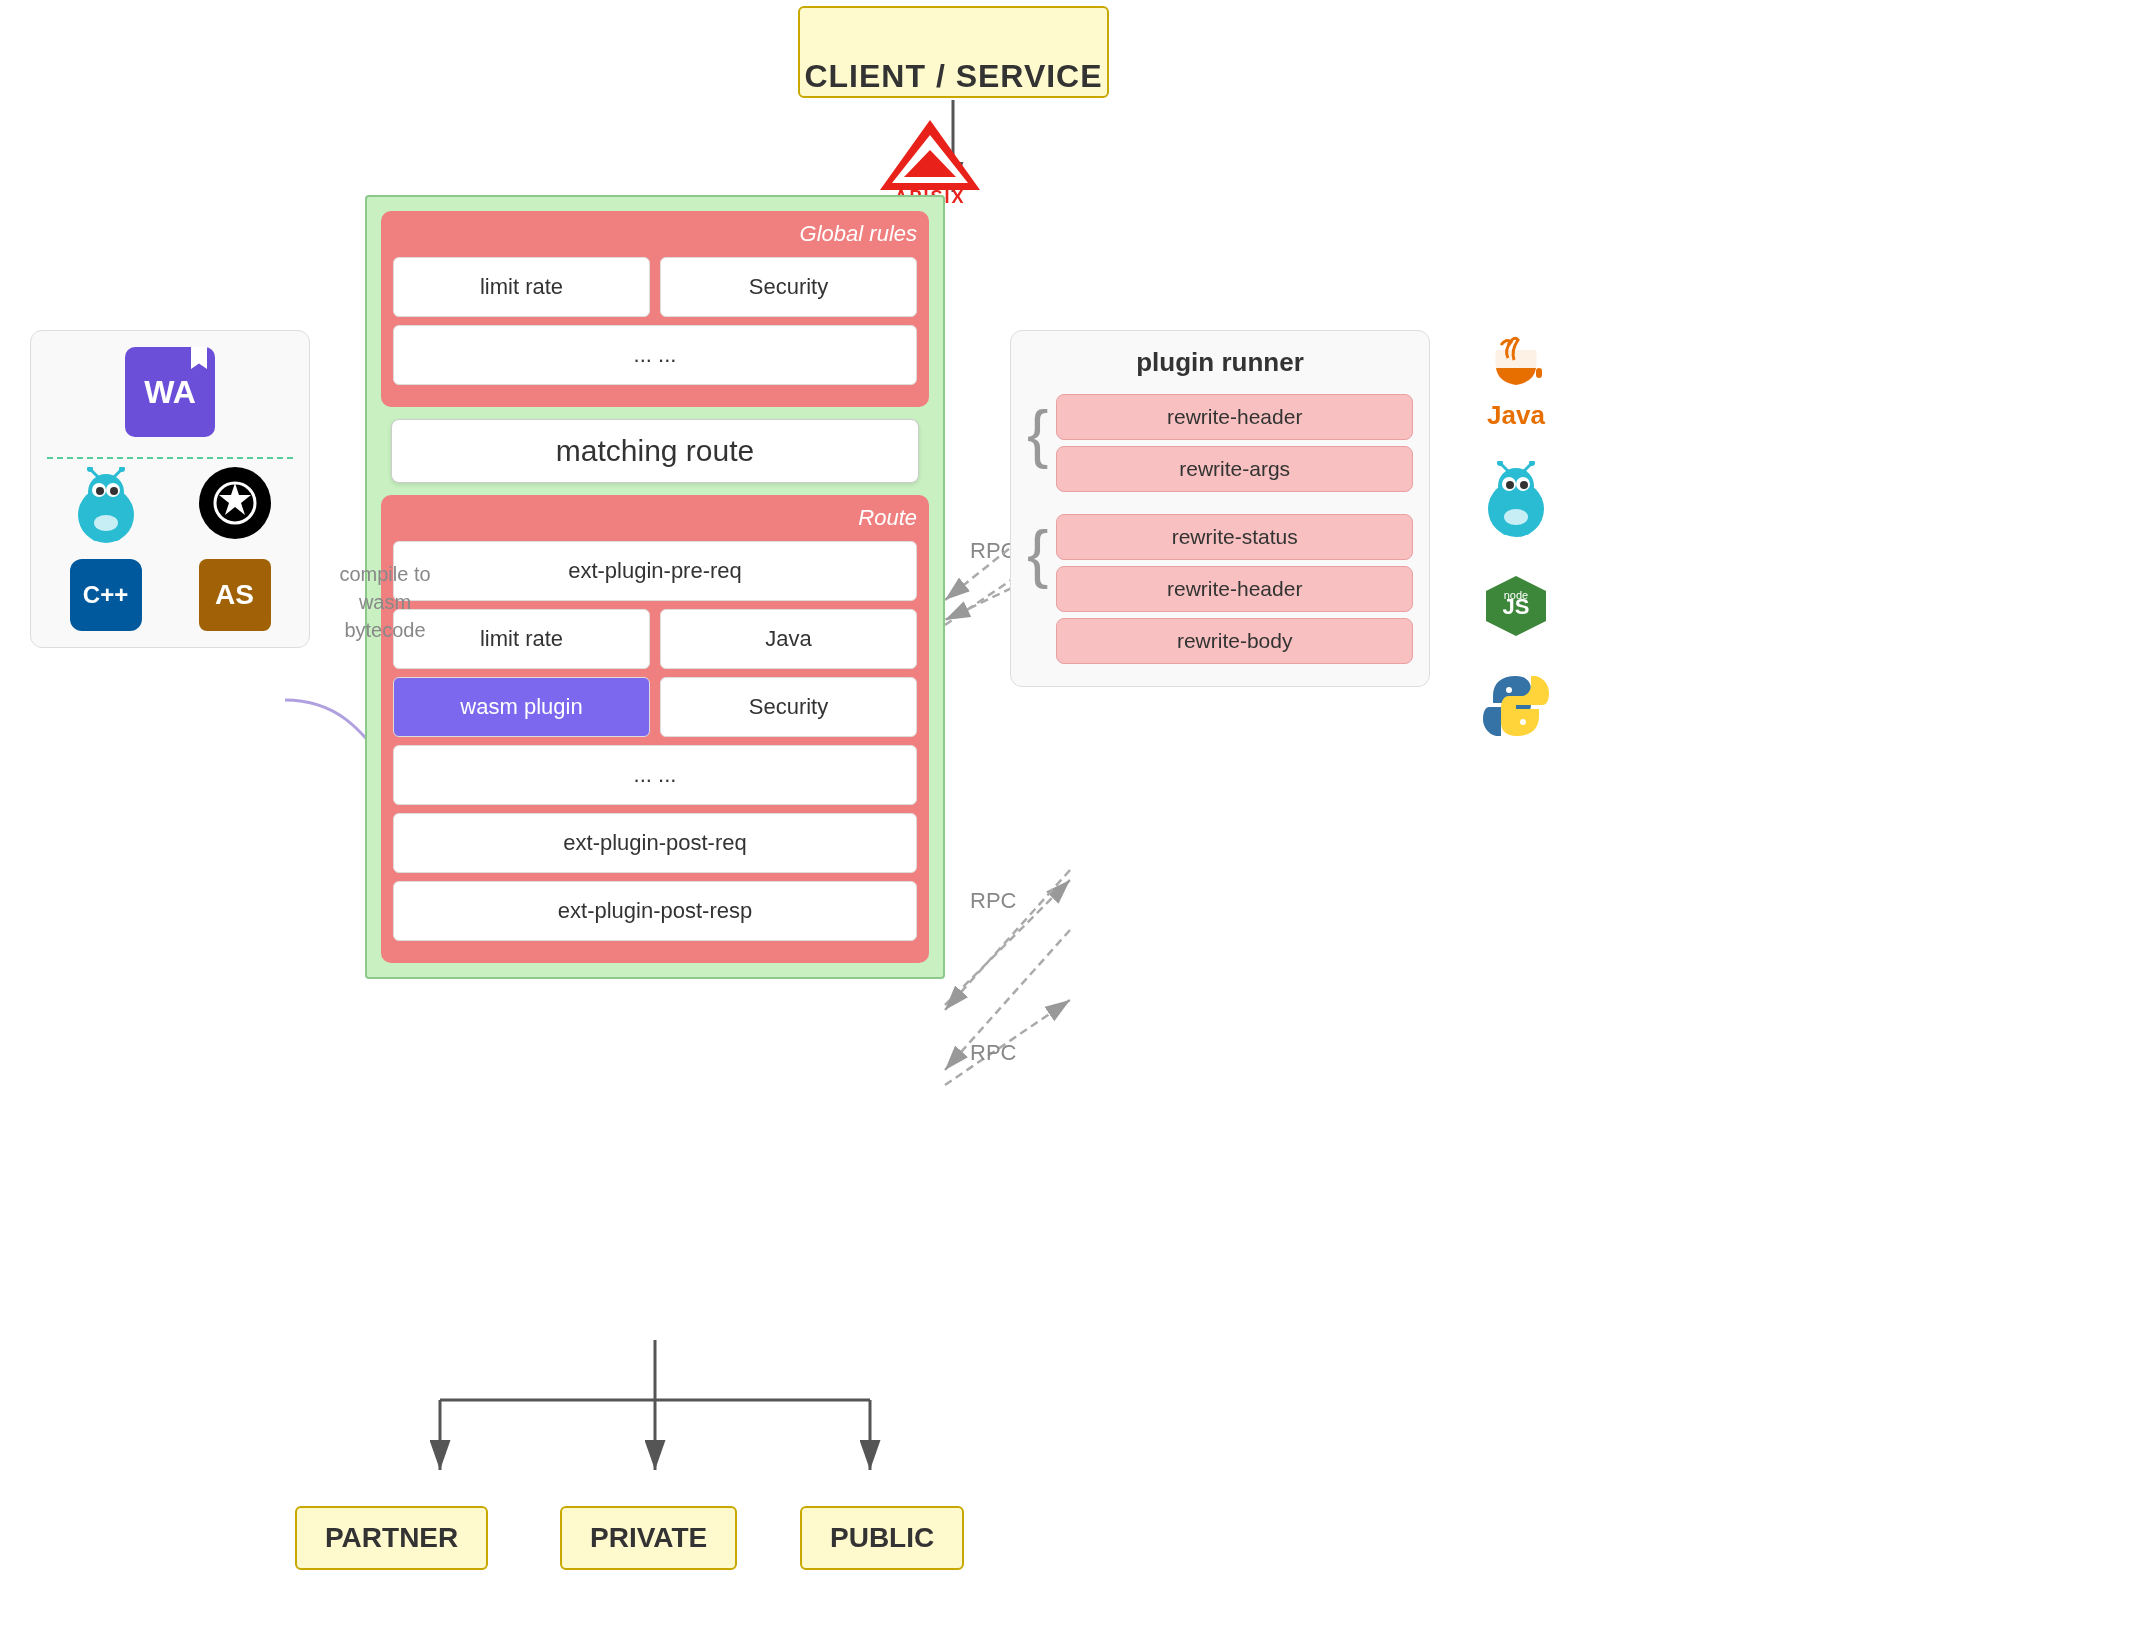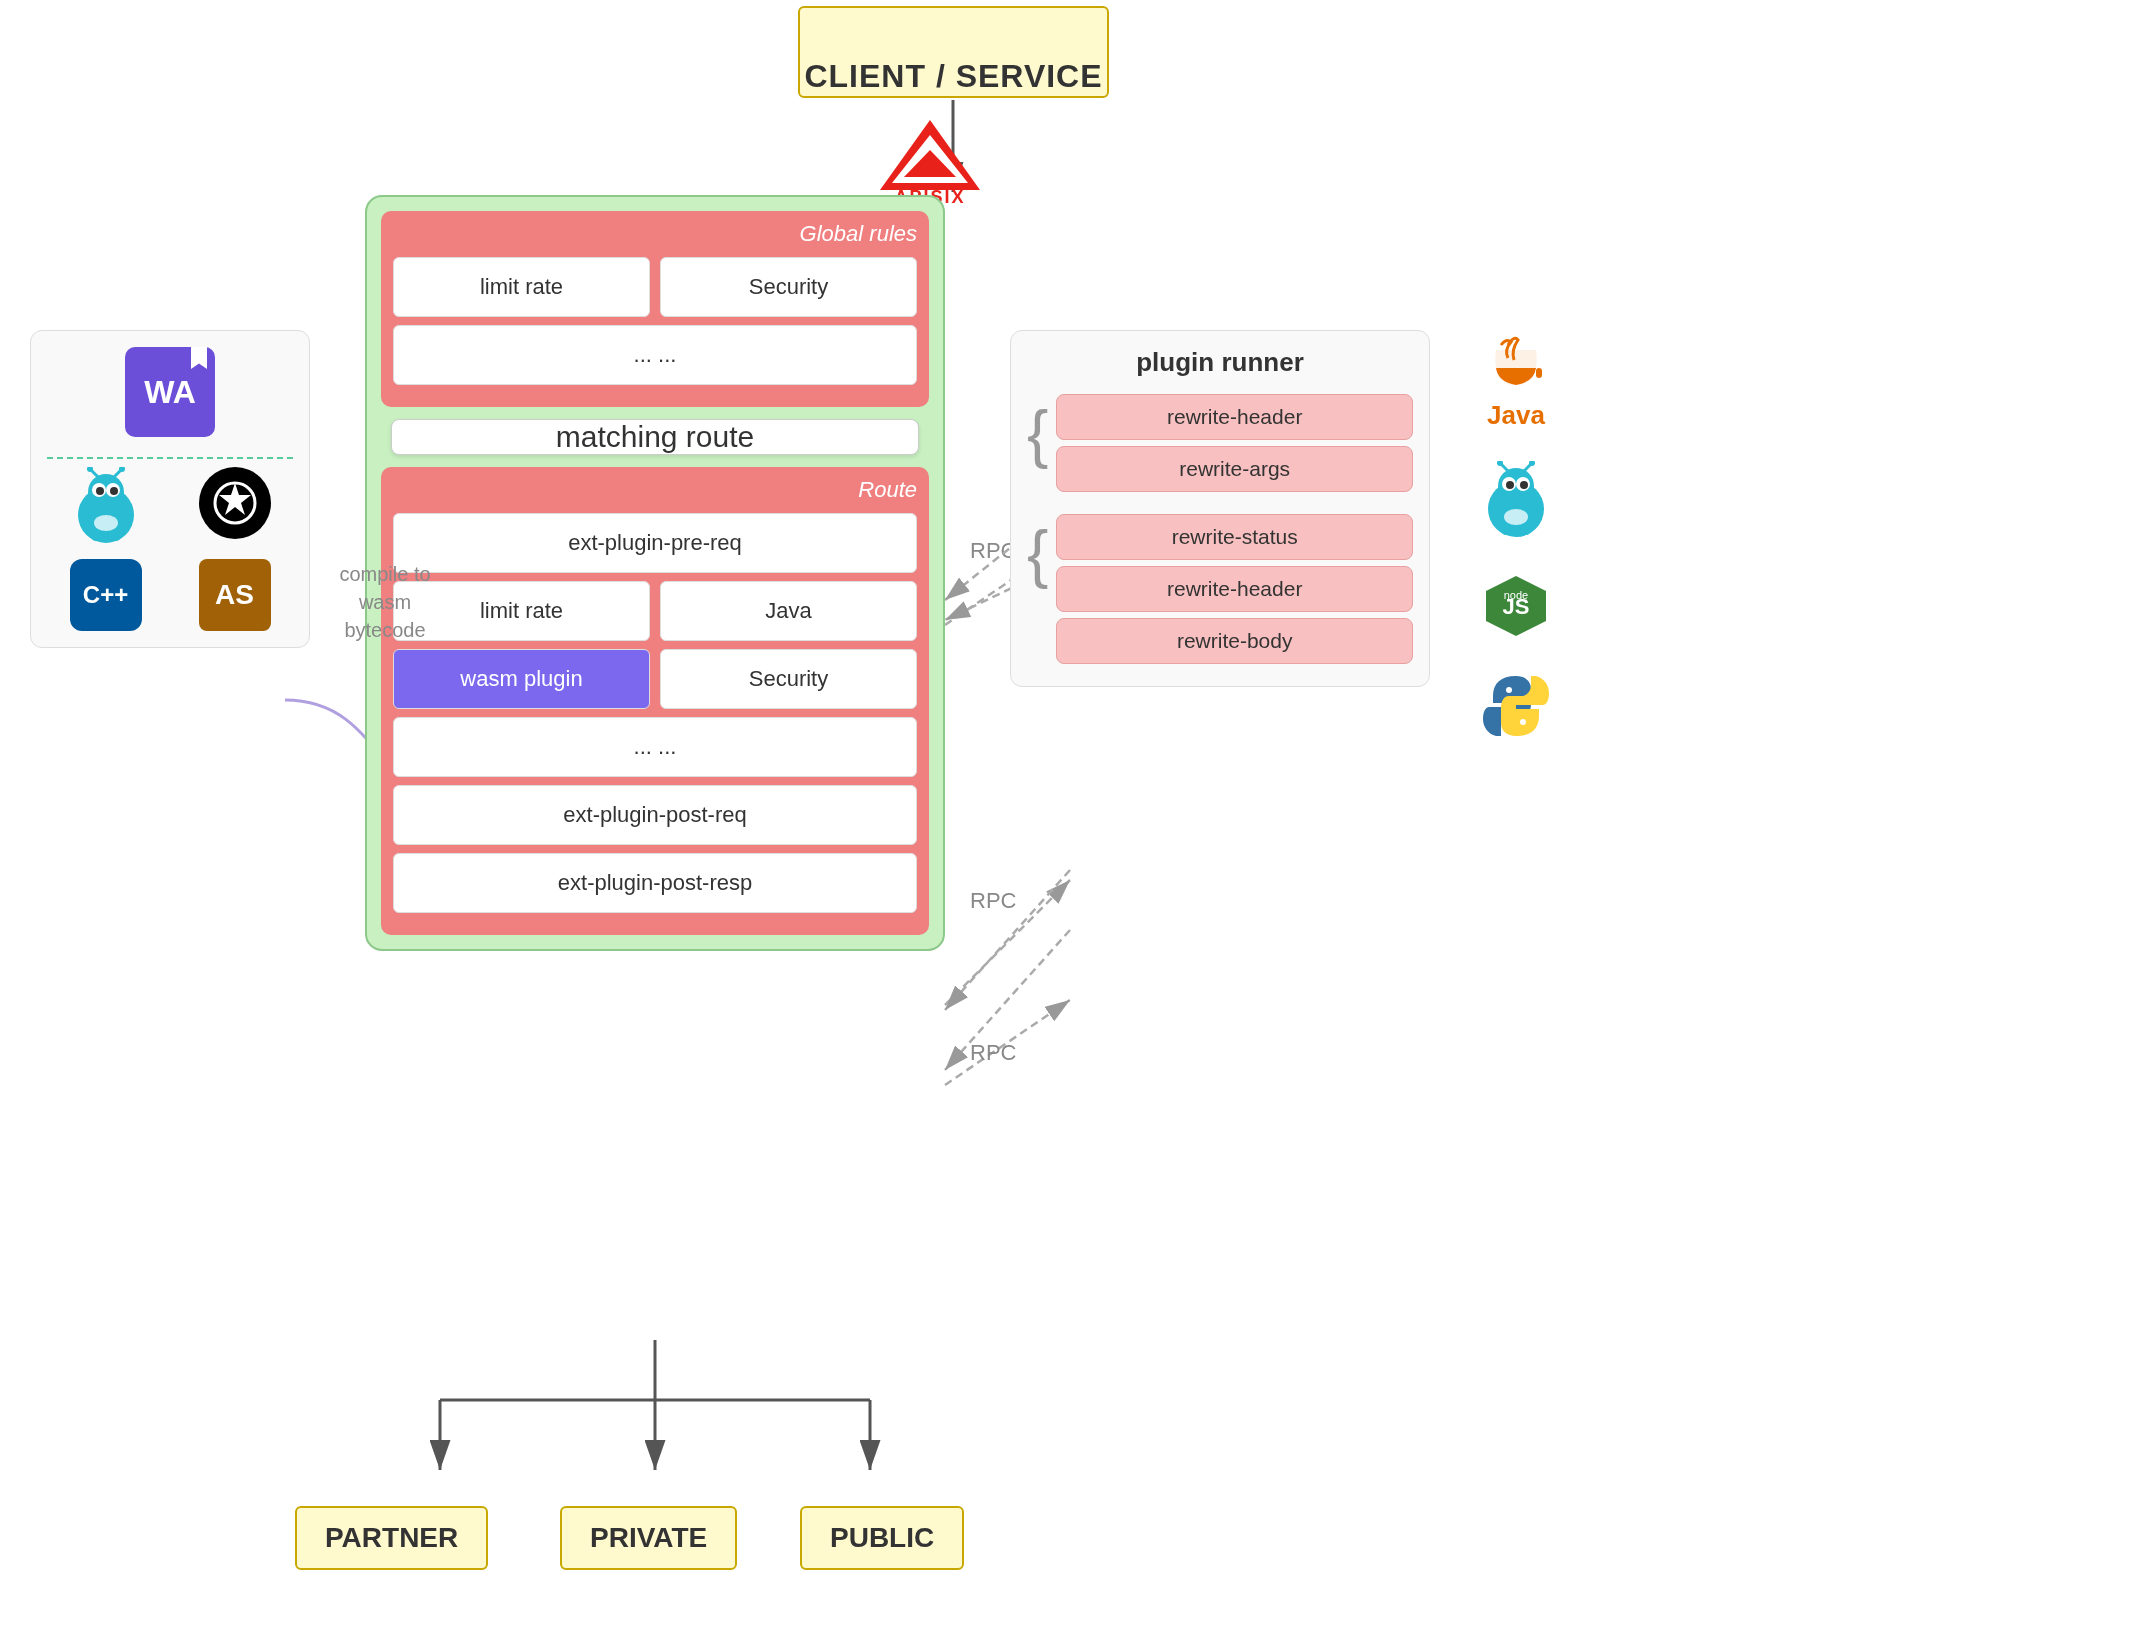--- a/index.html
+++ b/index.html
@@ -87,21 +87,21 @@
     .plugin-box.purple {
       background: #7b68ee;
       color: #fff;
     }
 
     
     .matching-route-box {
       background: #fff;
       border: 1.5px solid #ccc;
       border-radius: 8px;
-      padding: 0 20px;
+      padding: 14px 20px;
       text-align: center;
       font-size: 30px;
       color: #333;
       margin: 0 10px;
       box-shadow: 0 2px 4px rgba(0,0,0,0.1);
     }
 
     
     .route-box {
       background: #f08080;
@@ -345,21 +345,21 @@
       <polygon points="80,5 130,75 30,75" fill="#e8221a"></polygon>
 
       <polygon points="80,20 118,68 42,68" fill="#fff"></polygon>
 
       <polygon points="80,35 106,62 54,62" fill="#e8221a"></polygon>
 
       <text x="80" y="88" text-anchor="middle" font-size="18" font-weight="900" fill="#e8221a" letter-spacing="2">APISIX</text>
     </svg>
   </div>
 
-  <div style="position:absolute;top:195px;left:365px;width:580px;background:#c8f0c0;border:2px solid #8bc88a;border-radius:17px;padding:14px;display:flex;flex-direction:column;gap:12px;">
+  <div style="position:absolute;top:195px;left:365px;width:580px;background:#c8f0c0;border:2px solid #8bc88a;border-radius:4px;padding:14px;display:flex;flex-direction:column;gap:12px;">
 
     <div class="global-rules-box">
       <div class="global-rules-label">Global rules</div>
       <div class="plugin-row">
         <div class="plugin-box">
           <span>limit rate</span>
         </div>
         <div class="plugin-box">
           <span>Security</span>
         </div>

